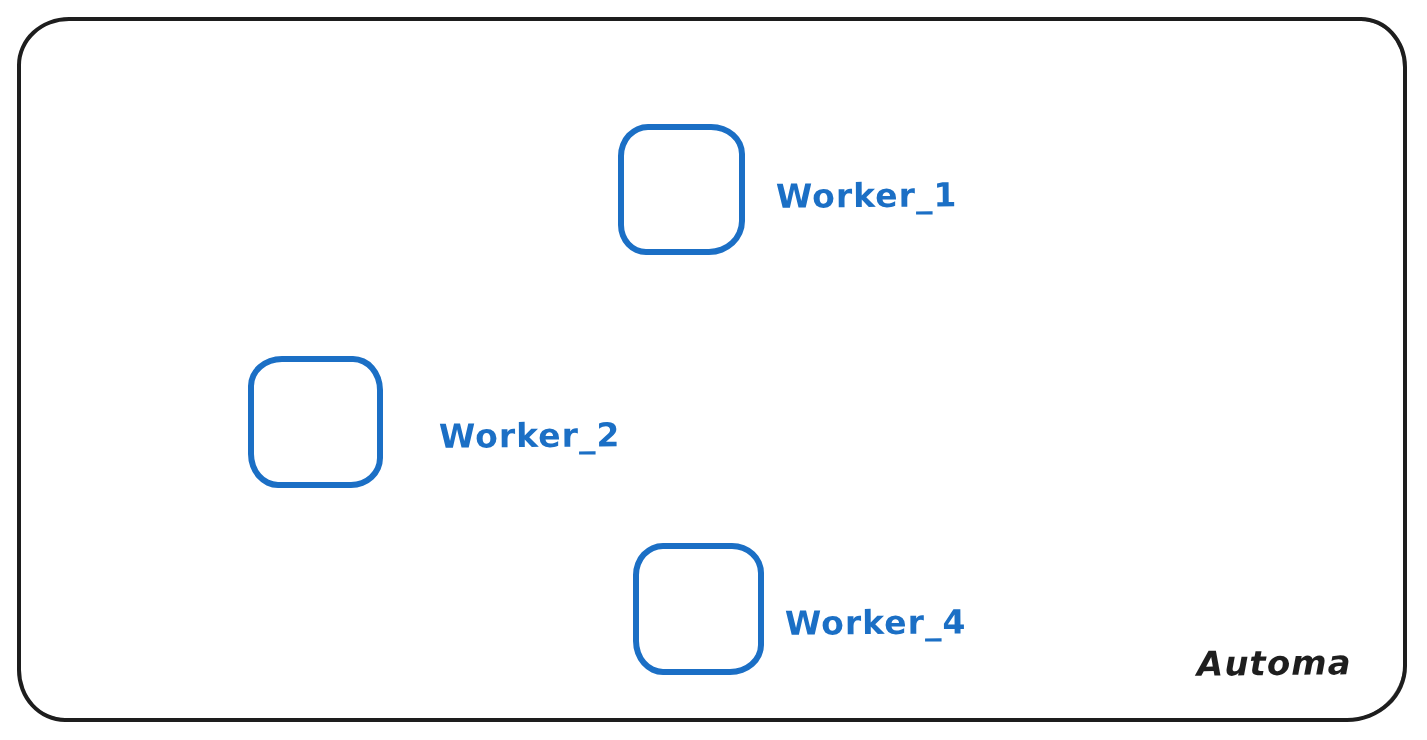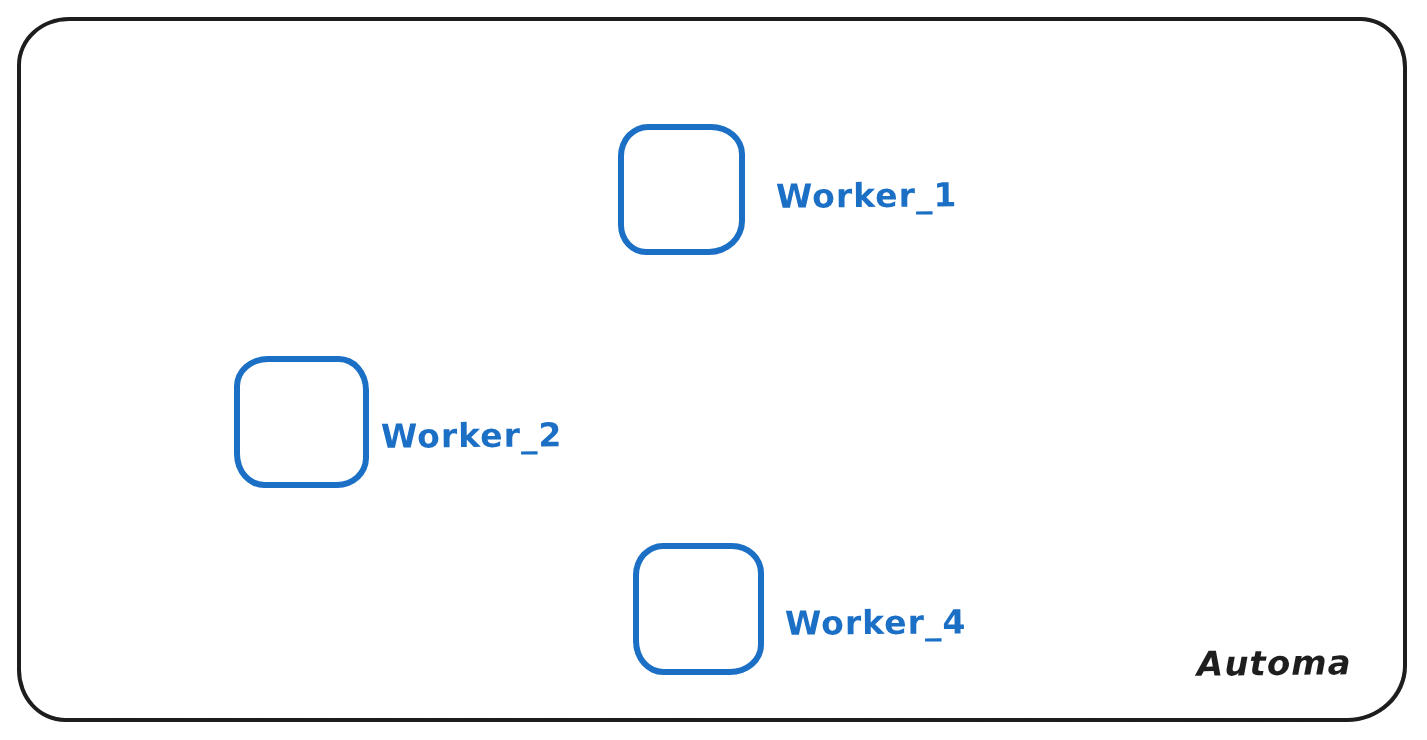--- a/index.html
+++ b/index.html
@@ -58,21 +58,21 @@
     font-size: 33px;
     font-weight: bold;
     letter-spacing: 1px;
     white-space: nowrap;
     transform: rotate(-0.4deg);
   }
 
   .pos-1 { left: 597px; top: 103px; align-items: center; }
   .pos-1 .node-label { margin-left: 31px; margin-top: 12px; }
 
-  .pos-2 { left: 213px; top: 335px; }
+  .pos-2 { left: 227px; top: 335px; gap: 44px; }
   .pos-2 .node-label { margin-left: 12px; margin-top: 26px; }
 
   .pos-3 { left: 928px; top: 326px; }
   .pos-3 .node-label { margin-left: 19px; margin-top: 24px; }
 
   .pos-4 { left: 612px; top: 522px; }
   .pos-4 .node-label { margin-left: 21px; margin-top: 26px; }
 
   .watermark {
     position: absolute;

